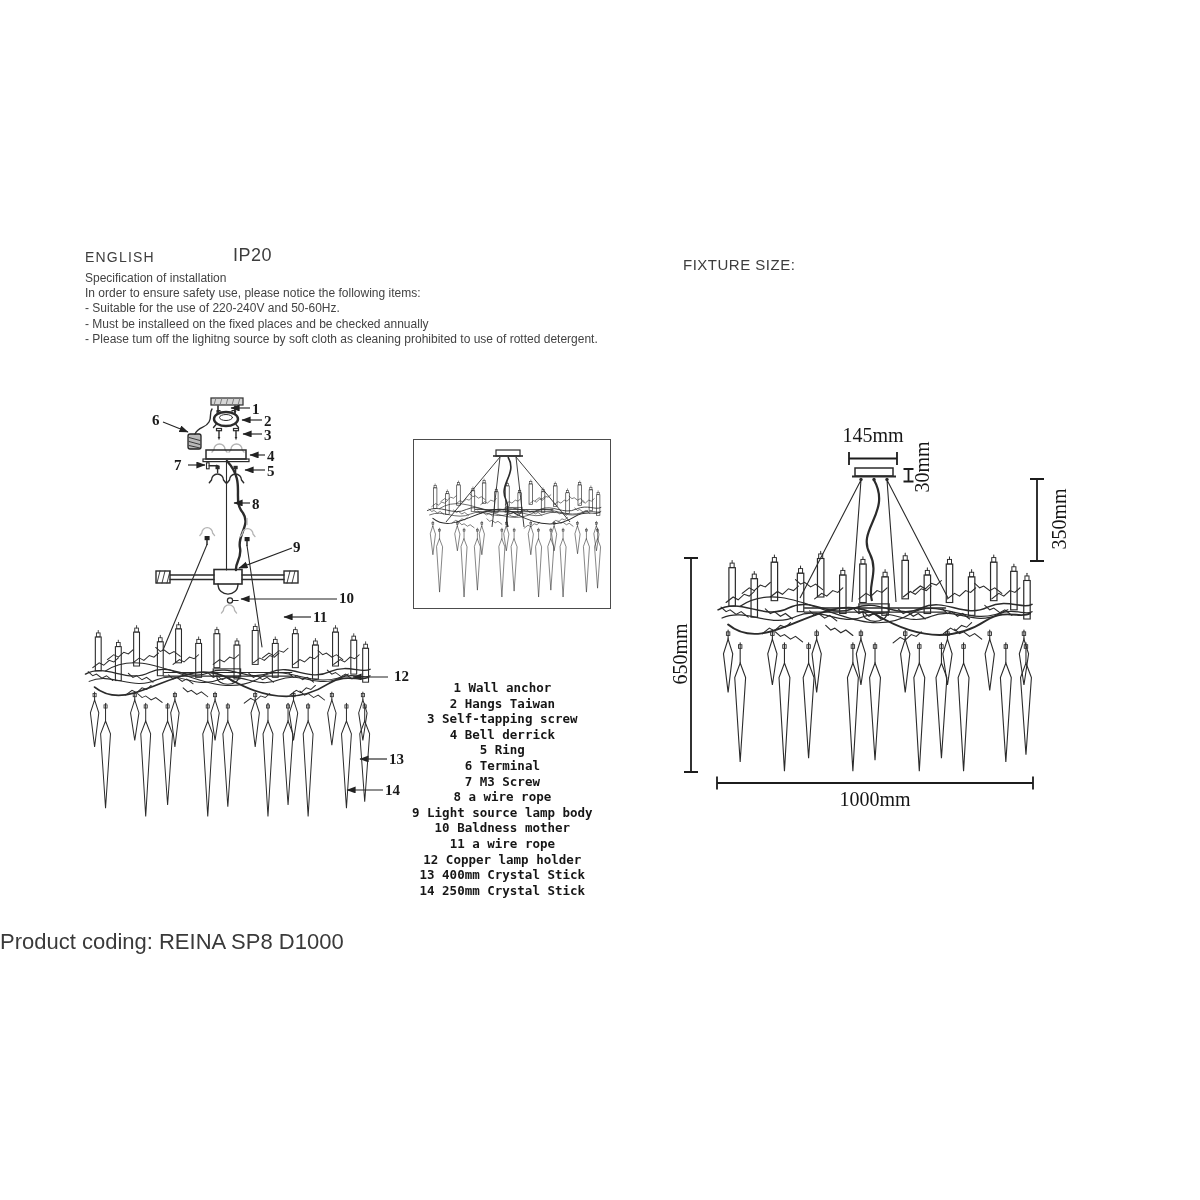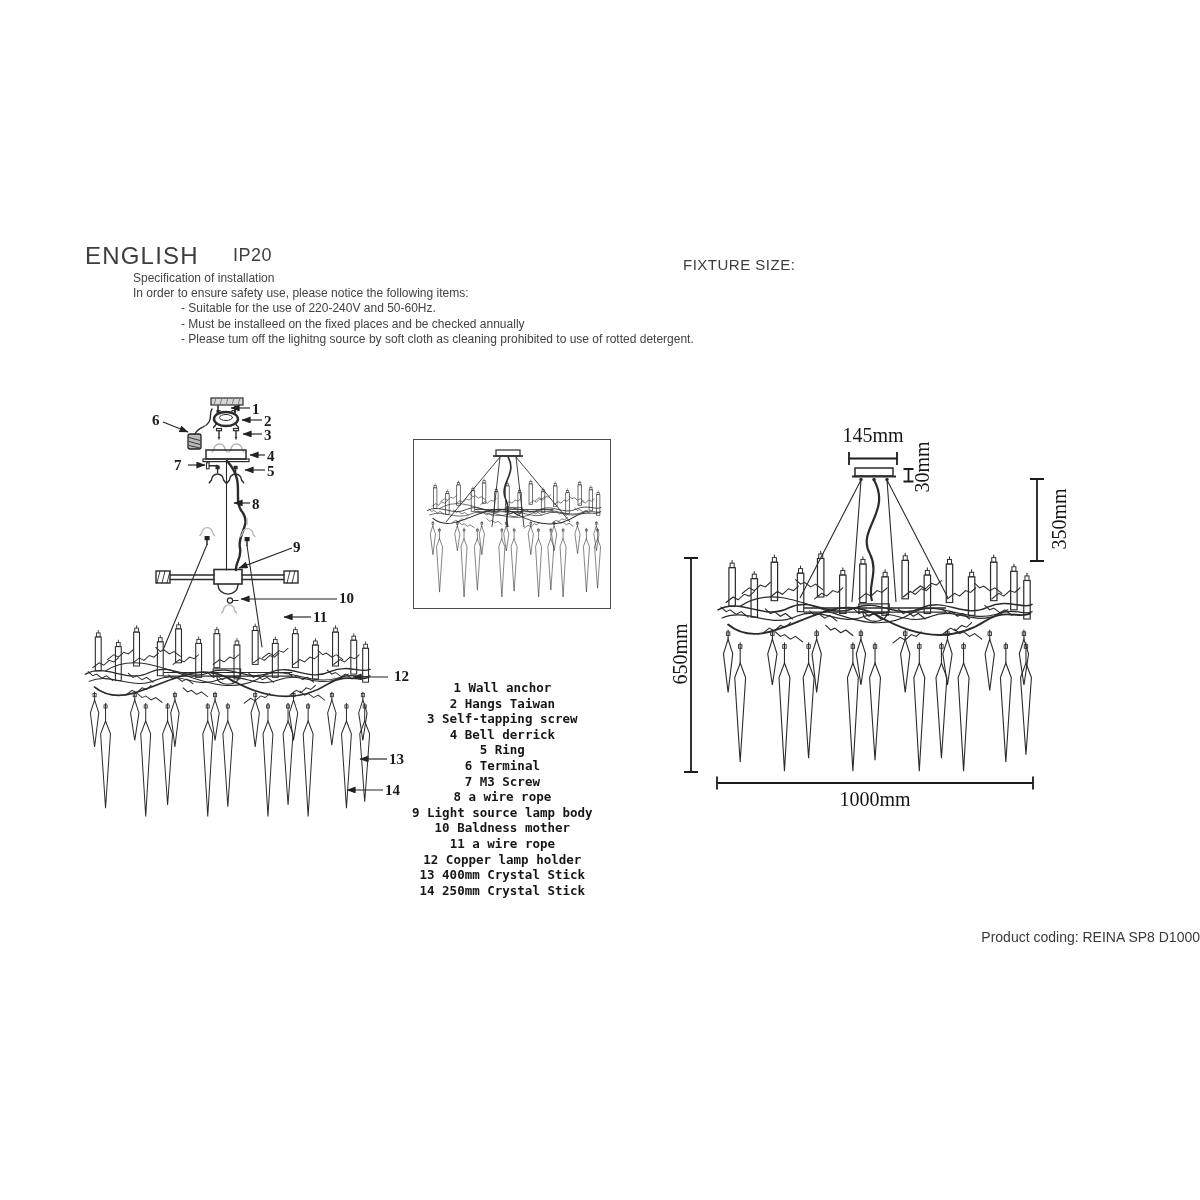--- a/index.html
+++ b/index.html
@@ -1,25 +1,25 @@
 <!DOCTYPE html>
 <html><head>
 <meta charset="utf-8">
 <style>
   html,body{margin:0;padding:0;background:#ffffff;}
   .page{position:relative;width:1200px;height:1200px;background:#fff;overflow:hidden;
         font-family:"Liberation Sans",sans-serif;}
   .abs{position:absolute;white-space:nowrap;}
   #art{position:absolute;left:0;top:0;}
-  .t-english{left:85px;top:242px;font-size:24px;letter-spacing:1.2px;color:#3d3d3d;}
+  .t-english{left:85px;top:249px;font-size:14px;letter-spacing:1.2px;color:#3d3d3d;}
   .t-ip{left:233px;top:245px;font-size:18px;letter-spacing:.5px;color:#3d3d3d;}
   .t-fixture{left:683px;top:256px;font-size:15px;letter-spacing:.5px;color:#3d3d3d;}
   .spec{position:absolute;left:85px;top:271px;width:600px;font-size:12px;line-height:15.2px;color:#434343;}
-  .spec div{white-space:nowrap;margin-left:48px;}
-  .product{left:0;top:929px;width:1200px;text-align:right;font-size:14px;color:#3a3a3a;white-space:nowrap;}
+  .spec div{white-space:nowrap;}
+  .product{left:0;top:929px;width:1200px;text-align:left;font-size:22px;color:#3a3a3a;white-space:nowrap;}
   .viewbox{position:absolute;left:413px;top:439px;width:196px;height:168px;border:1.5px solid #4c4c4c;background:transparent;}
   .parts{position:absolute;left:412px;top:680px;font-family:"DejaVu Sans Mono",monospace;
          font-weight:bold;font-size:12.5px;line-height:15.6px;color:#161616;text-align:center;}
   .parts div{white-space:pre;}
   .dim{position:absolute;font-family:"Liberation Serif",serif;font-size:20px;color:#161616;white-space:nowrap;}
   #d145{left:873px;top:424px;transform:translateX(-50%);}
   #d30{left:922px;top:467px;transform:translate(-50%,-50%) rotate(-90deg);}
   #d350{left:1059px;top:519px;transform:translate(-50%,-50%) rotate(-90deg);}
   #d650{left:680px;top:654px;transform:translate(-50%,-50%) rotate(-90deg);}
   #d1000{left:875px;top:788px;transform:translateX(-50%);}

